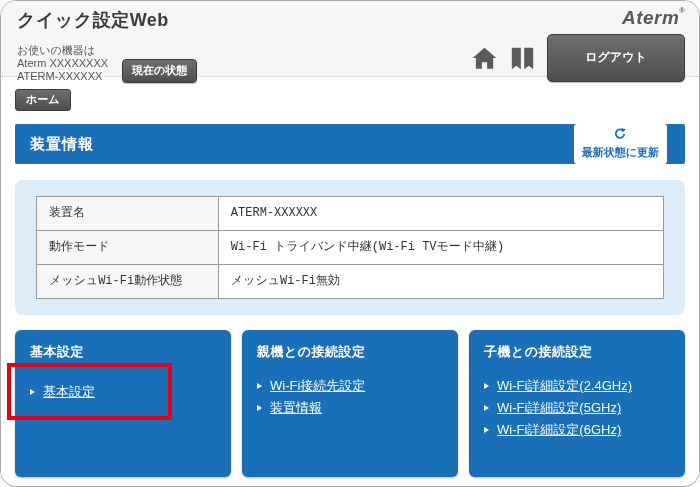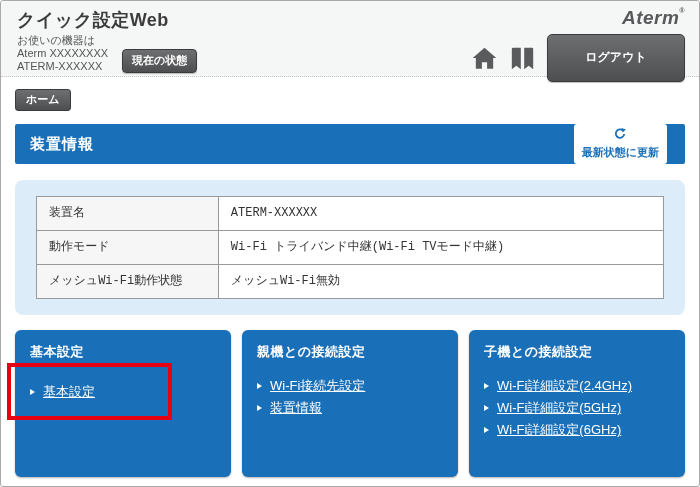--- a/index.html
+++ b/index.html
@@ -1,31 +1,31 @@
 <!DOCTYPE html>
 <html><head>
 <meta charset="utf-8">
 <style>
   * { margin:0; padding:0; box-sizing:border-box; }
   html,body { background:#fff; }
   body { font-family:"Liberation Sans","DejaVu Sans",sans-serif; width:700px; height:487px; }
 
   .page {
     position:relative; width:700px; height:487px;
-    background:#fff; border:1px solid #a9a9a9; border-radius:3px;
+    background:#fff; border:1px solid #a9a9a9; border-radius:16px;
     overflow:hidden;
   }
 
   
   .hdr {
     position:relative; height:76px; background:#f5f6f6;
     border-bottom:1px dotted #c4c4c4; padding:7px 14px 0 16px;
   }
   .app-title { font-size:18px; font-weight:bold; color:#3c3c3c; letter-spacing:.5px; }
-  .device-row { display:flex; align-items:flex-end; margin-top:2px; }
+  .device-row { display:flex; align-items:flex-end; margin-top:12px; }
   .device-info { font-size:11px; color:#555; line-height:13px; }
   .device-info div { white-space:nowrap; }
   .gray-btn {
     display:inline-block; color:#fff; font-size:11px; font-weight:bold;
     background:linear-gradient(#6e6f71,#4d4e50); border:1px solid #3a3b3d;
     border-radius:4px; padding:3px 9px 4px; cursor:pointer;
     font-family:inherit; box-shadow:0 1px 1px rgba(0,0,0,.25);
   }
   .current-status { margin-left:14px; margin-bottom:0; }
   .hdr-right { position:absolute; top:6px; right:14px; text-align:right; }

